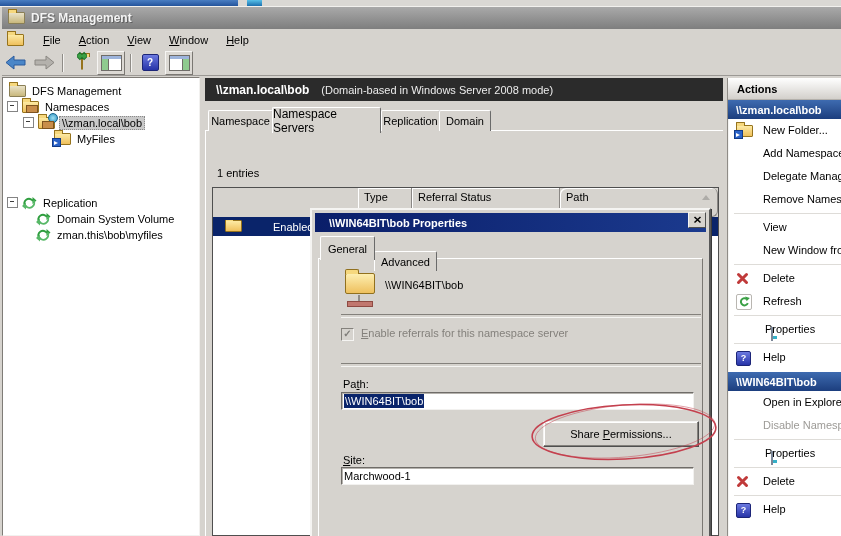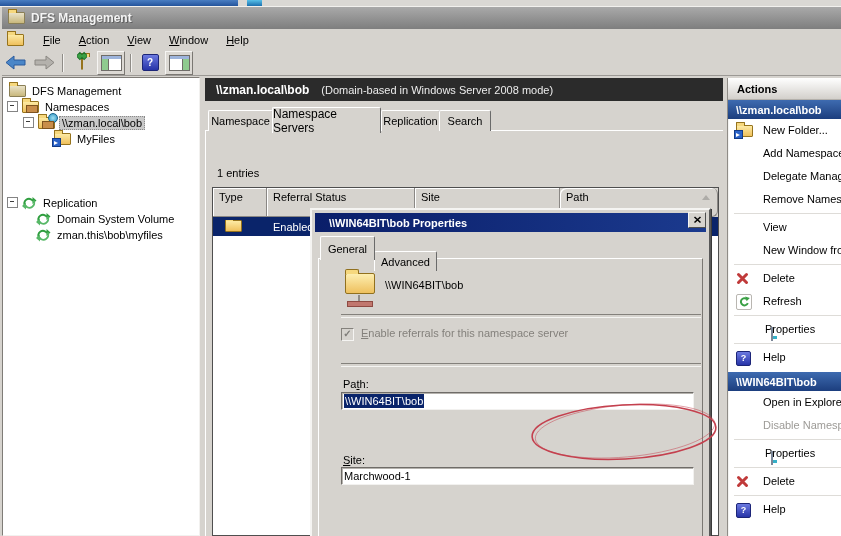--- a/index.html
+++ b/index.html
@@ -218,29 +218,28 @@
   <div class="tab inactive" style="left:3px;width:63px;">
       <span>Namespace</span>
     </div>
   <div class="tab active" style="left:67px;width:107px;">
       <span>Namespace Servers</span>
     </div>
   <div class="tab inactive" style="left:176px;width:57px;">
       <span>Replication</span>
     </div>
   <div class="tab inactive" style="left:234px;width:50px;">
-      <span>Search</span>
+      <span>Domain</span>
     </div>
   <div class="tab-page">
     <span class="entries">1 entries</span>
     <div class="list">
       <div class="list-head">
         <div class="hcell c0">Type</div>
         <div class="hcell c1">Referral Status</div>
-        <div class="hcell c2">Site</div>
         <div class="hcell c3">
           <span>Path</span>
           <span class="sort-up"></span>
         </div>
       </div>
       <div class="list-row">
         <div class="rcell c0" style="padding-left:12px;">
           <span class="fold" style="display:inline-block;"></span>
         </div>
         <div class="rcell c1">Enabled</div>
@@ -348,20 +347,23 @@
     <span class="chk" style="left:22px;top:69px;">✓</span>
     <span class="lbl gray-lbl" style="left:42px;top:68px;"><u>E</u>nable referrals for this namespace server</span>
 
     <div class="hrline" style="left:22px;width:360px;top:104px;"></div>
 
     <span class="lbl" style="left:24px;top:119px;">Pa<u>t</u>h:</span>
     <div class="field" style="left:22px;top:133px;width:353px;">
       <span class="sel-text">\\WIN64BIT\bob</span>
     </div>
 
+    <div class="btn" style="left:224px;top:162px;width:154px;height:24px;">
+      <span>Share <u>P</u>ermissions...</span>
+    </div>
 
     <span class="lbl" style="left:24px;top:195px;"><u>S</u>ite:</span>
     <div class="field" style="left:22px;top:208px;width:353px;">
       <span>Marchwood-1</span>
     </div>
   </div>
 
   <svg class="annot" style="left:200px;top:185px;" width="225" height="80">
     <ellipse cx="112" cy="37" rx="92" ry="27" fill="none" stroke="#c4404e" stroke-width="1.6" transform="rotate(-3 112 37)"></ellipse>
     <ellipse cx="113" cy="36" rx="90" ry="26" fill="none" stroke="#c4404e" stroke-width="0.8" opacity="0.6" transform="rotate(-5 113 36)"></ellipse>

